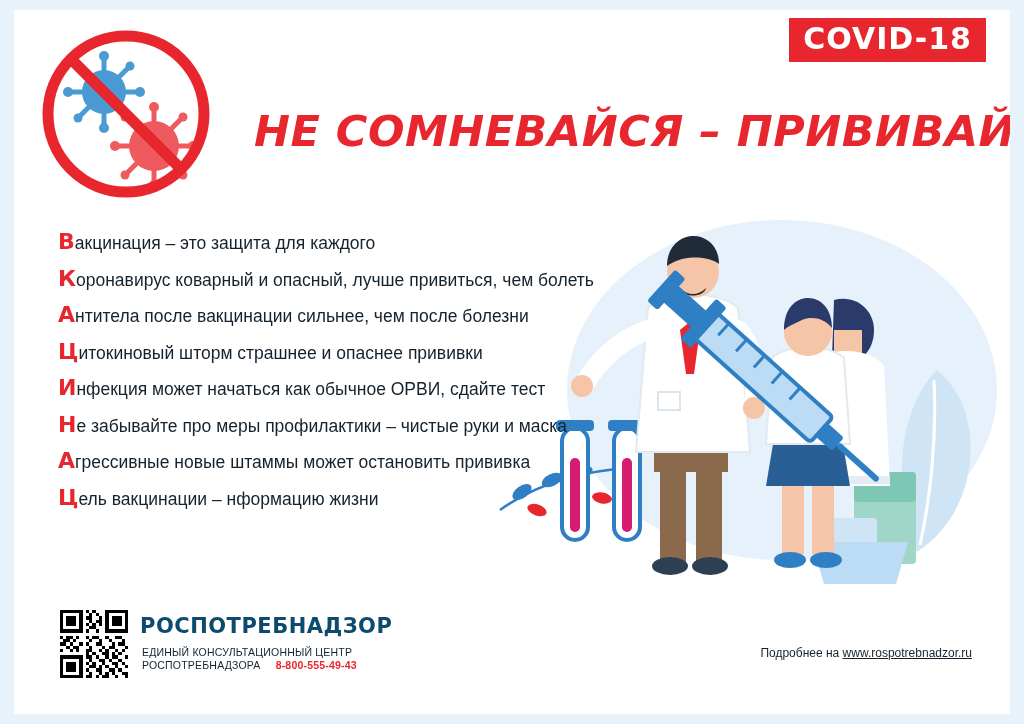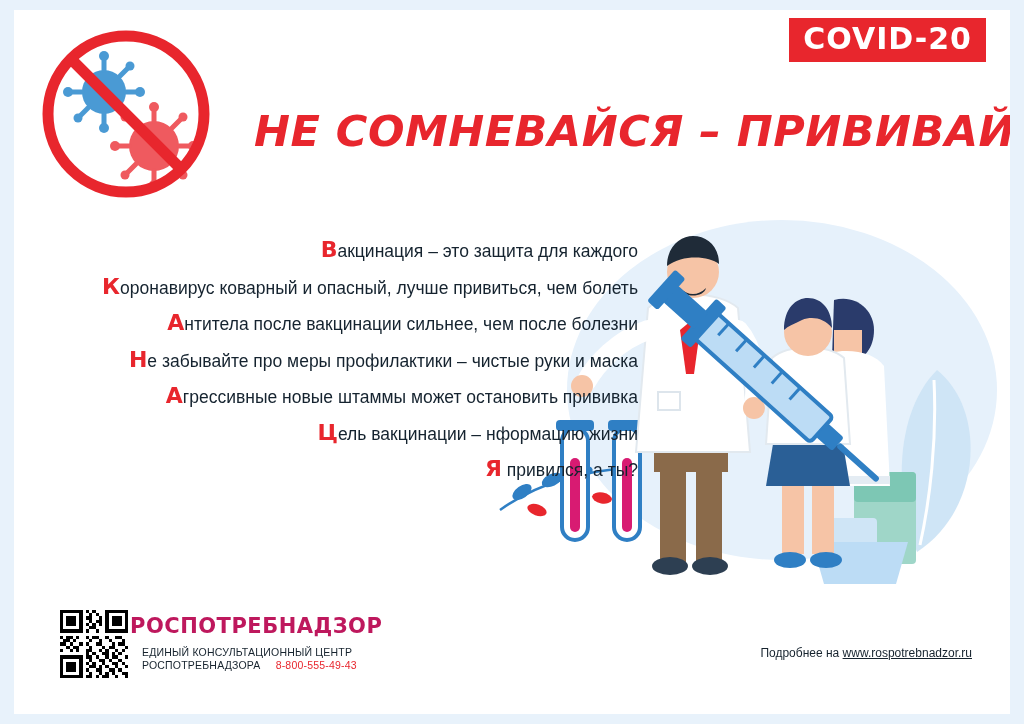--- a/index.html
+++ b/index.html
@@ -58,23 +58,22 @@
     font-style: italic;
     font-size: 43px;
     letter-spacing: 0.5px;
     white-space: nowrap;
   }
 
   
   .acrostic {
     position: absolute;
     left: 44px;
-    top: 222px;
+    top: 214px;
     width: 580px;
-    text-align: right;
   }
   .acro-line {
     height: 36.5px;
     line-height: 36.5px;
     font-size: 17px;
     color: #1c2b3a;
     white-space: nowrap;
   }
   .acro-line .cap {
     color: #e8262d;
@@ -91,40 +90,40 @@
   
   .qr {
     position: absolute;
     left: 46px;
     top: 600px;
     width: 68px;
     height: 68px;
   }
   .rpn-name {
     position: absolute;
-    left: 116px;
+    left: 126px;
     top: 604px;
     font-family: "DejaVu Sans", sans-serif;
     font-weight: bold;
     font-size: 21px;
     letter-spacing: 0.5px;
-    color: #be185d;
+    color: #0c4a6e;
   }
   .rpn-sub {
     position: absolute;
     left: 128px;
     top: 636px;
     font-size: 10.5px;
     line-height: 13px;
     color: #16232e;
     letter-spacing: 0.2px;
   }
   .rpn-phone {
     color: #e8262d;
-    font-weight: normal;
+    font-weight: bold;
     padding-left: 12px;
   }
   .more-info {
     position: absolute;
     right: 38px;
     top: 636px;
     font-size: 12px;
     color: #16232e;
   }
   .more-info .lnk {
@@ -139,21 +138,21 @@
     top: 170px;
     width: 520px;
     height: 420px;
   }
 </style>
 </head>
 <body>
 
 <div class="poster">
 
-  <div class="covid-badge">COVID-20</div>
+  <div class="covid-badge">COVID-18</div>
 
   <svg class="no-virus" viewBox="0 0 180 180">
     <g>
 
       <g fill="#4a9ad4">
         <circle cx="68" cy="68" r="22"></circle>
         <g stroke="#4a9ad4" stroke-width="5" stroke-linecap="round">
           <line x1="68" y1="46" x2="68" y2="34"></line>
           <line x1="68" y1="90" x2="68" y2="102"></line>
           <line x1="46" y1="68" x2="34" y2="68"></line>
@@ -305,24 +304,25 @@
         <line x1="288" y1="196" x2="288" y2="212"></line>
         <line x1="312" y1="196" x2="312" y2="212"></line>
       </g>
     </g>
   </svg>
 
   <div class="acrostic">
     <div class="acro-line"><span class="cap">В</span><span class="rest">акцинация – это защита для каждого</span></div>
     <div class="acro-line"><span class="cap">К</span><span class="rest">оронавирус коварный и опасный, лучше привиться, чем болеть</span></div>
     <div class="acro-line"><span class="cap">А</span><span class="rest">нтитела после вакцинации сильнее, чем после болезни</span></div>
+    <div class="acro-line"><span class="cap">Ц</span><span class="rest">итокиновый шторм страшнее и опаснее прививки</span></div>
+    <div class="acro-line"><span class="cap">И</span><span class="rest">нфекция может начаться как обычное ОРВИ, сдайте тест</span></div>
     <div class="acro-line"><span class="cap">Н</span><span class="rest">е забывайте про меры профилактики – чистые руки и маска</span></div>
     <div class="acro-line"><span class="cap">А</span><span class="rest">грессивные новые штаммы может остановить прививка</span></div>
     <div class="acro-line"><span class="cap">Ц</span><span class="rest">ель вакцинации – нформацию жизни</span></div>
-    <div class="acro-line"><span class="cap">Я</span><span class="rest"> привился, а ты?</span></div>
   </div>
 
   <svg class="qr" viewBox="0 0 21 21" shape-rendering="crispEdges">
     <rect width="21" height="21" fill="#ffffff"></rect>
     <g fill="#000000">
       <rect x="0" y="0" width="7" height="1"></rect>
         <rect x="0" y="6" width="7" height="1"></rect>
       <rect x="0" y="0" width="1" height="7"></rect>
         <rect x="6" y="0" width="1" height="7"></rect>
       <rect x="2" y="2" width="3" height="3"></rect>

